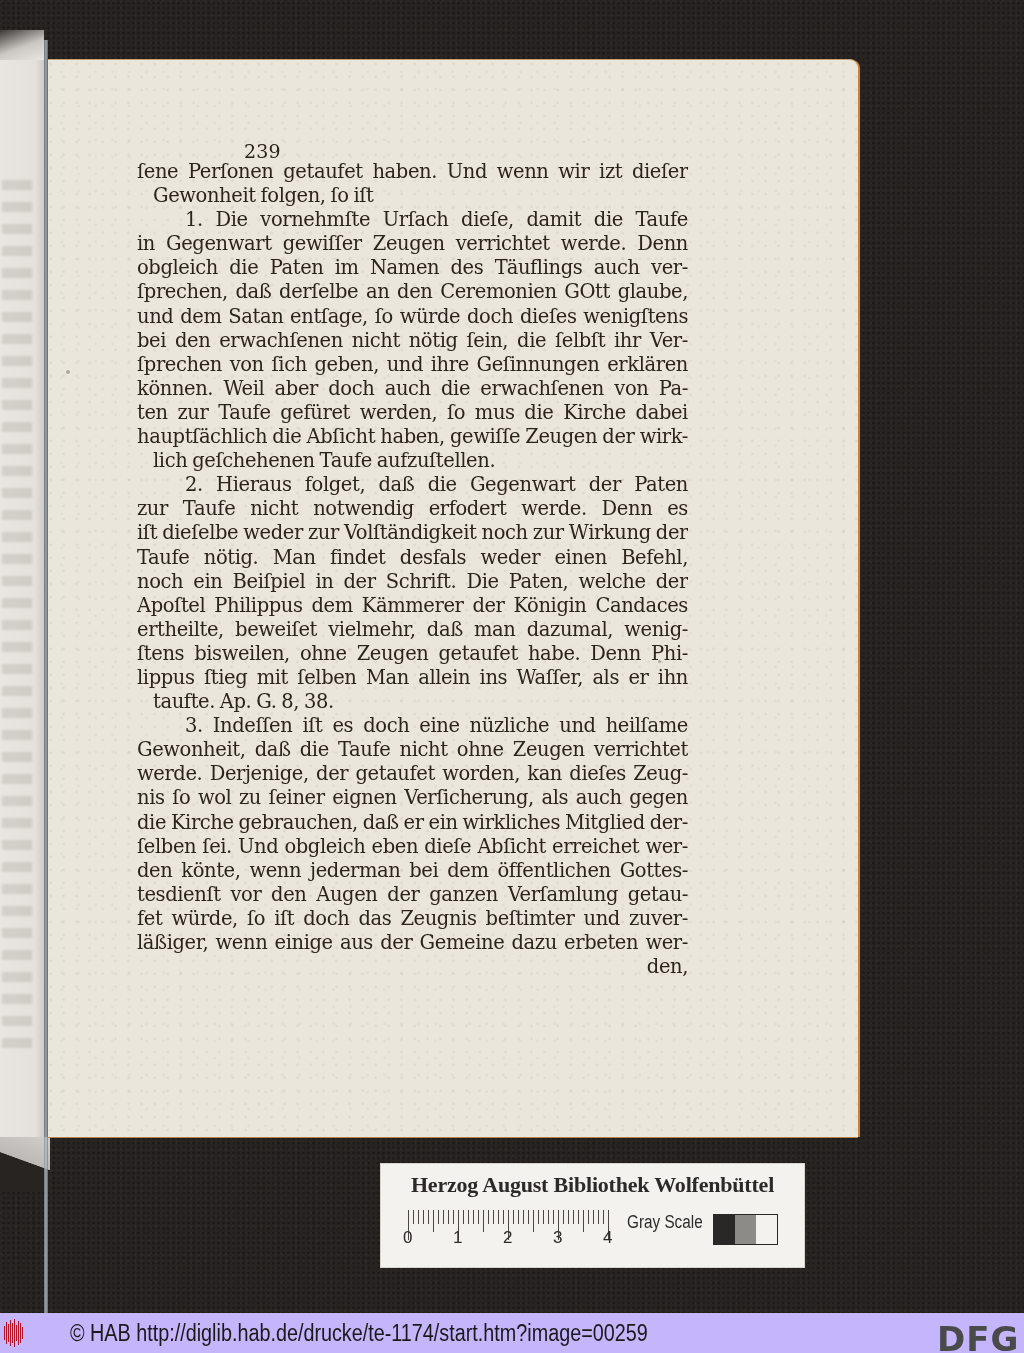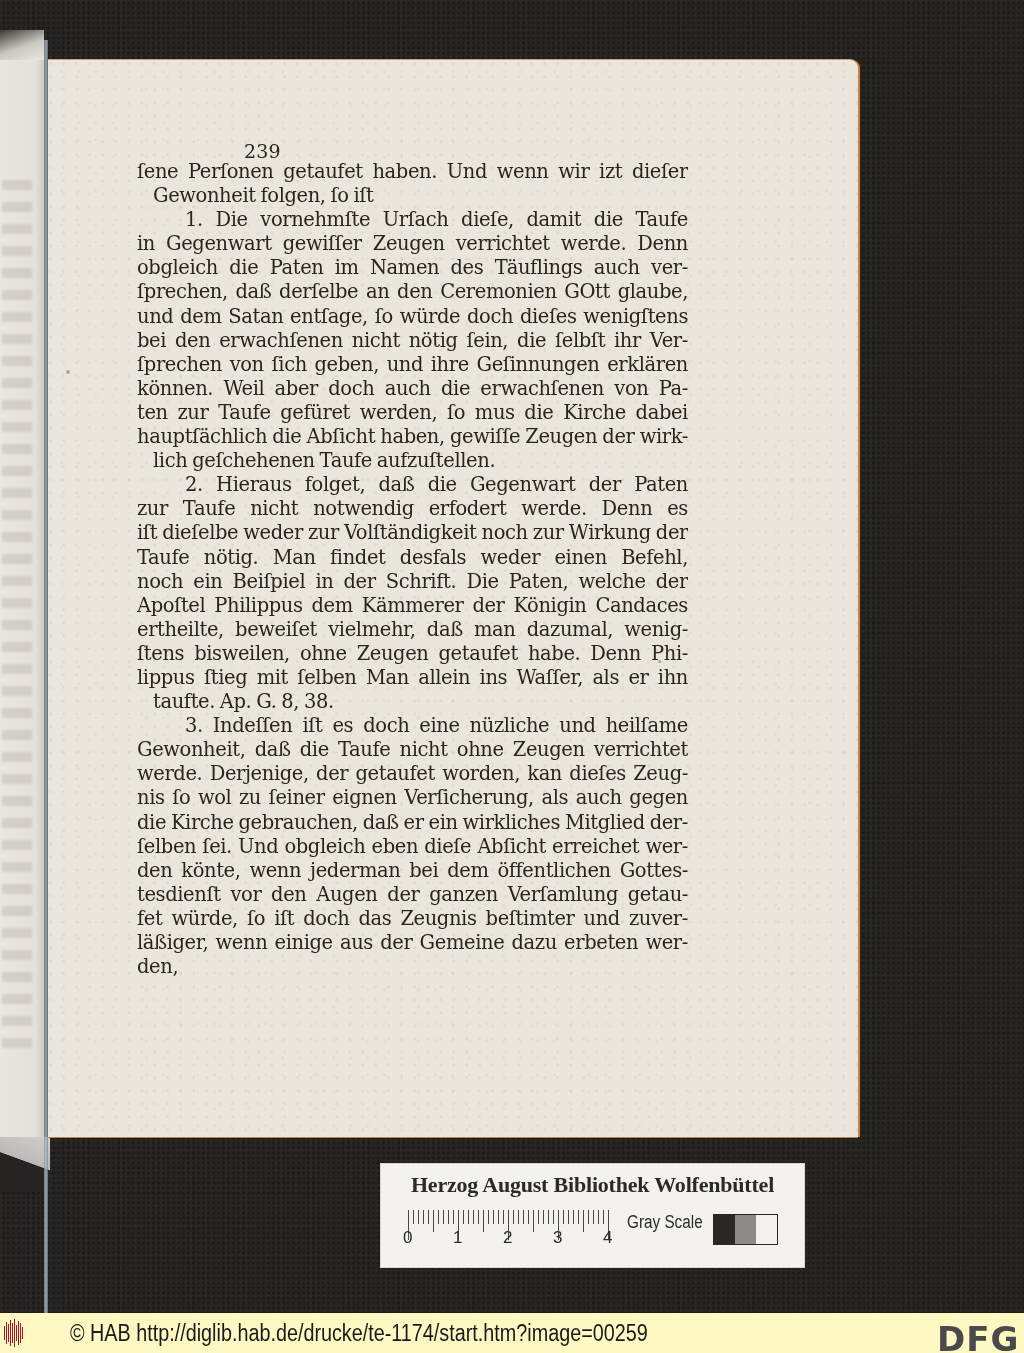--- a/index.html
+++ b/index.html
@@ -63,21 +63,21 @@
     font-family:"DejaVu Serif", serif;
     font-size:19.5px; line-height:24.1px;
   }
   .line {
     white-space:nowrap; overflow:hidden; height:24.1px;
     display:flex; justify-content:space-between;
     letter-spacing:-0.4px; word-spacing:-1px;
   }
   .line.indent { padding-left:48px; }
   .line.last { justify-content:flex-start;margin-left:16px; }
-  .line.right { }
+  .line.right { justify-content:flex-end; }
   .line .w { display:inline-block; }
   
   .scale-card {
     position:absolute; left:381px; top:1164px; width:423px; height:103px;
     background:#f4f2ee;
     box-shadow:0 0 0 1px #d8d4ce;
   }
   .scale-title {
     position:absolute; left:0; top:8px; width:423px; text-align:center;
     font-family:"Liberation Serif", serif; font-weight:bold;
@@ -97,21 +97,21 @@
     transform:scaleX(0.85); transform-origin:left center;
   }
   .gray-swatches {
     position:absolute; left:332px; top:50px; width:63px; height:29px;
     border:1px solid #2a2826; display:flex;
   }
   .gray-swatches span { flex:1; }
   
   .footer {
     position:absolute; left:0; top:1313px; width:1024px; height:40px;
-    background:#fef9c3;
+    background:#c4b5fd;
     display:flex; align-items:center;
   }
   .hab-logo {
     position:absolute; left:4px; top:6px; width:20px; height:28px;
     display:flex; gap:1px; align-items:center;
   }
   .hab-logo i { display:block; width:1px; background:#b0122a; }
   .footer-text {
     position:absolute; left:70px; top:5px; width:820px; height:30px;
     font-family:"Liberation Sans", sans-serif; font-size:23px; color:#1a1a1a;

